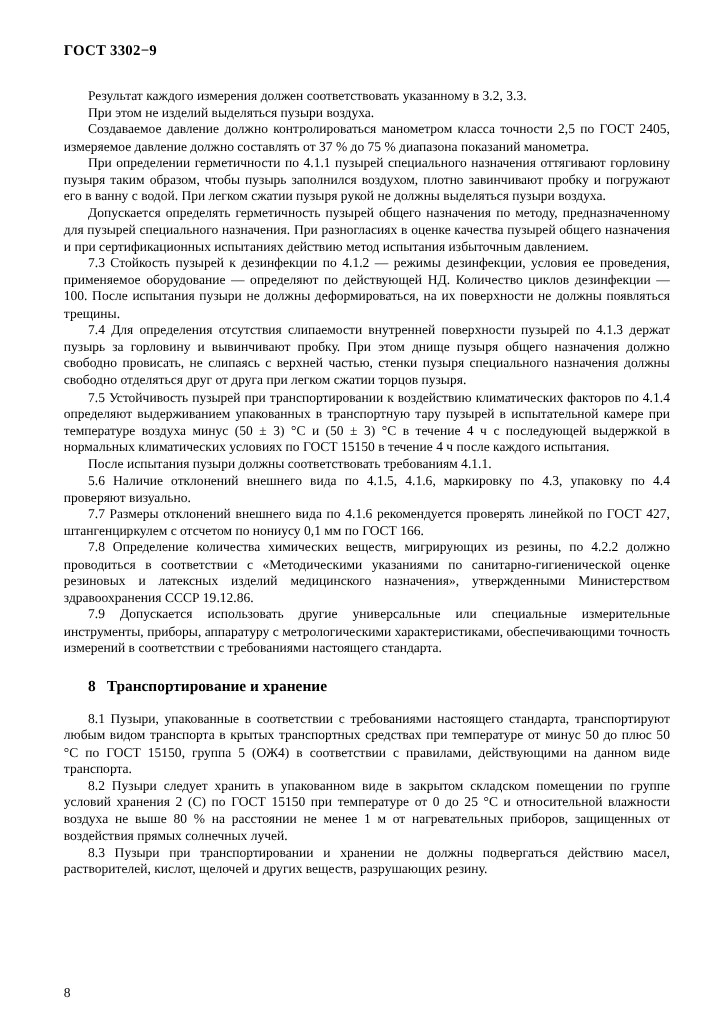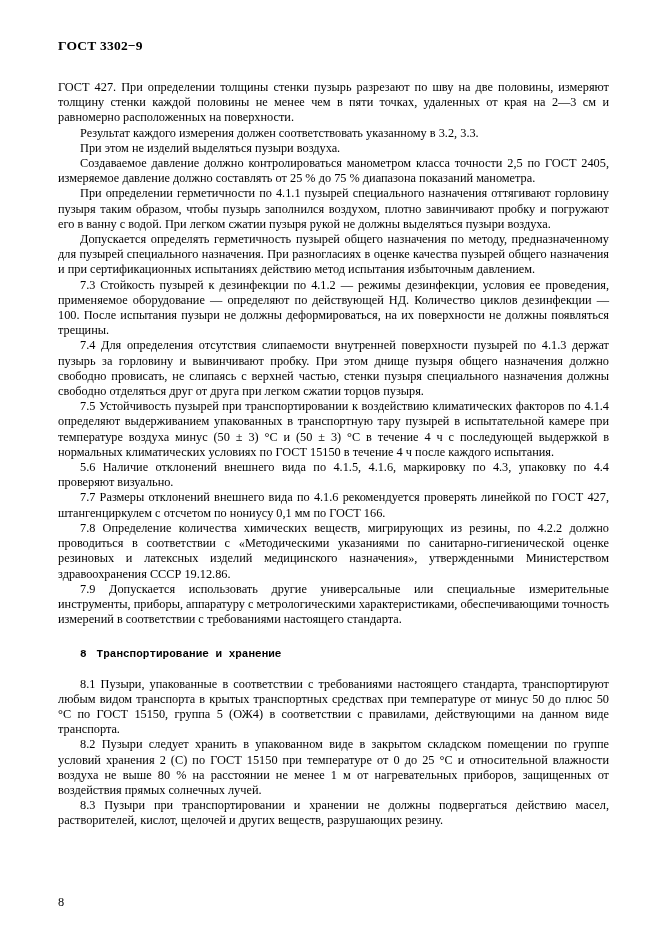--- a/index.html
+++ b/index.html
@@ -39,54 +39,53 @@
   }
   .body-text p {
     margin: 0;
     padding: 0;
     text-indent: 22px;
   }
   .body-text p.noindent {
     text-indent: 0;
   }
   .section-heading {
-    font-size: 11px;
+    font-size: 14px;
     font-weight: bold;
     margin: 20px 0 14px 0;
     text-indent: 22px;
-    font-family: Liberation Mono, monospace;
   }
   .section-heading .num {
     margin-right: 10px;
   }
   .page-number {
     position: absolute;
     left: 58px;
     bottom: 26px;
     font-size: 12.3px;
   }
 </style>
 </head>
 <body>
 
 <div class="page">
 
   <div class="header">ГОСТ 3302−9</div>
 
   <div class="body-text">
 
-    <p class="noindent">ГОСТ 427. При определении толщины стенки пузырь разрезают по шву на две половины, измеряют толщину стенки каждой половины не менее чем в пяти точках, удаленных от края на 2—3 см и равномерно расположенных на поверхности.</p>
     <p>Результат каждого измерения должен соответствовать указанному в 3.2, 3.3.</p>
     <p>При этом не изделий выделяться пузыри воздуха.</p>
-    <p>Создаваемое давление должно контролироваться манометром класса точности 2,5 по ГОСТ 2405, измеряемое давление должно составлять от 25 % до 75 % диапазона показаний манометра.</p>
+    <p>Создаваемое давление должно контролироваться манометром класса точности 2,5 по ГОСТ 2405, измеряемое давление должно составлять от 37 % до 75 % диапазона показаний манометра.</p>
     <p>При определении герметичности по 4.1.1 пузырей специального назначения оттягивают горловину пузыря таким образом, чтобы пузырь заполнился воздухом, плотно завинчивают пробку и погружают его в ванну с водой. При легком сжатии пузыря рукой не должны выделяться пузыри воздуха.</p>
     <p>Допускается определять герметичность пузырей общего назначения по методу, предназначенному для пузырей специального назначения. При разногласиях в оценке качества пузырей общего назначения и при сертификационных испытаниях действию метод испытания избыточным давлением.</p>
     <p>7.3 Стойкость пузырей к дезинфекции по 4.1.2 — режимы дезинфекции, условия ее проведения, применяемое оборудование — определяют по действующей НД. Количество циклов дезинфекции — 100. После испытания пузыри не должны деформироваться, на их поверхности не должны появляться трещины.</p>
     <p>7.4 Для определения отсутствия слипаемости внутренней поверхности пузырей по 4.1.3 держат пузырь за горловину и вывинчивают пробку. При этом днище пузыря общего назначения должно свободно провисать, не слипаясь с верхней частью, стенки пузыря специального назначения должны свободно отделяться друг от друга при легком сжатии торцов пузыря.</p>
     <p>7.5 Устойчивость пузырей при транспортировании к воздействию климатических факторов по 4.1.4 определяют выдерживанием упакованных в транспортную тару пузырей в испытательной камере при температуре воздуха минус (50 ± 3) °С и (50 ± 3) °С в течение 4 ч с последующей выдержкой в нормальных климатических условиях по ГОСТ 15150 в течение 4 ч после каждого испытания.</p>
+    <p>После испытания пузыри должны соответствовать требованиям 4.1.1.</p>
     <p>5.6 Наличие отклонений внешнего вида по 4.1.5, 4.1.6, маркировку по 4.3, упаковку по 4.4 проверяют визуально.</p>
     <p>7.7 Размеры отклонений внешнего вида по 4.1.6 рекомендуется проверять линейкой по ГОСТ 427, штангенциркулем с отсчетом по нониусу 0,1 мм по ГОСТ 166.</p>
     <p>7.8 Определение количества химических веществ, мигрирующих из резины, по 4.2.2 должно проводиться в соответствии с «Методическими указаниями по санитарно-гигиенической оценке резиновых и латексных изделий медицинского назначения», утвержденными Министерством здравоохранения СССР 19.12.86.</p>
     <p>7.9 Допускается использовать другие универсальные или специальные измерительные инструменты, приборы, аппаратуру с метрологическими характеристиками, обеспечивающими точность измерений в соответствии с требованиями настоящего стандарта.</p>
 
     <div class="section-heading">
       <span class="num">8</span><span>Транспортирование и хранение</span>
     </div>
 
     <p>8.1 Пузыри, упакованные в соответствии с требованиями настоящего стандарта, транспортируют любым видом транспорта в крытых транспортных средствах при температуре от минус 50 до плюс 50 °С по ГОСТ 15150, группа 5 (ОЖ4) в соответствии с правилами, действующими на данном виде транспорта.</p>

